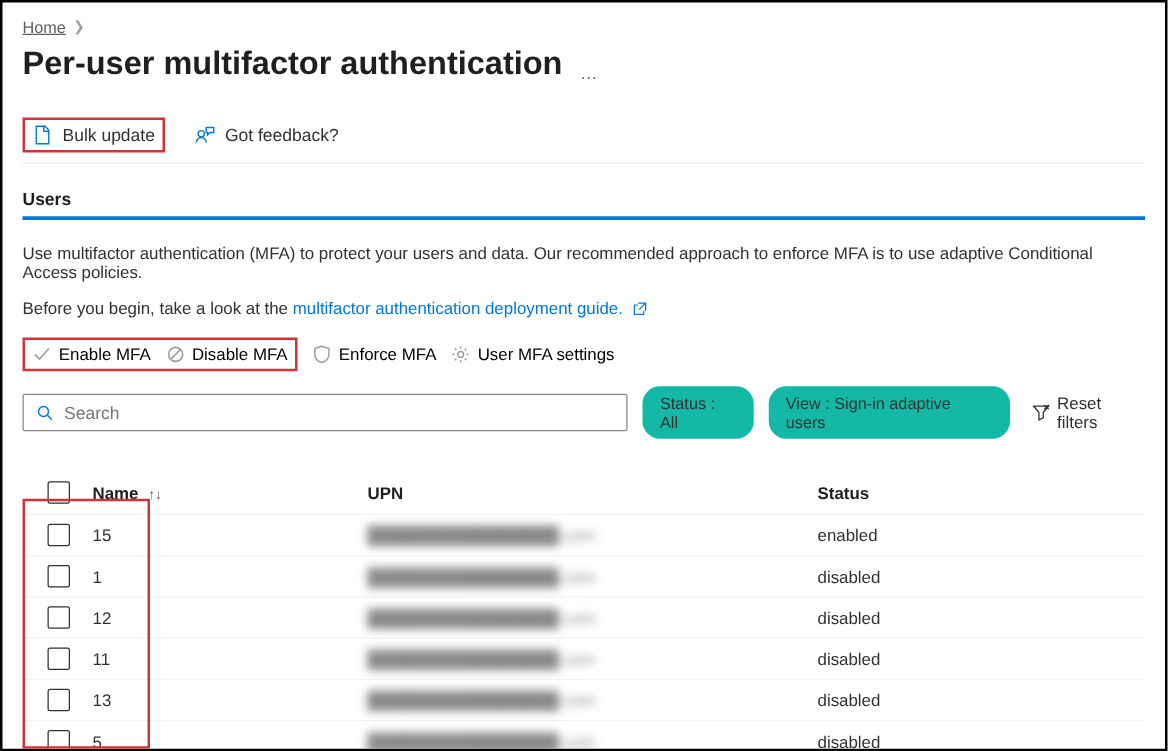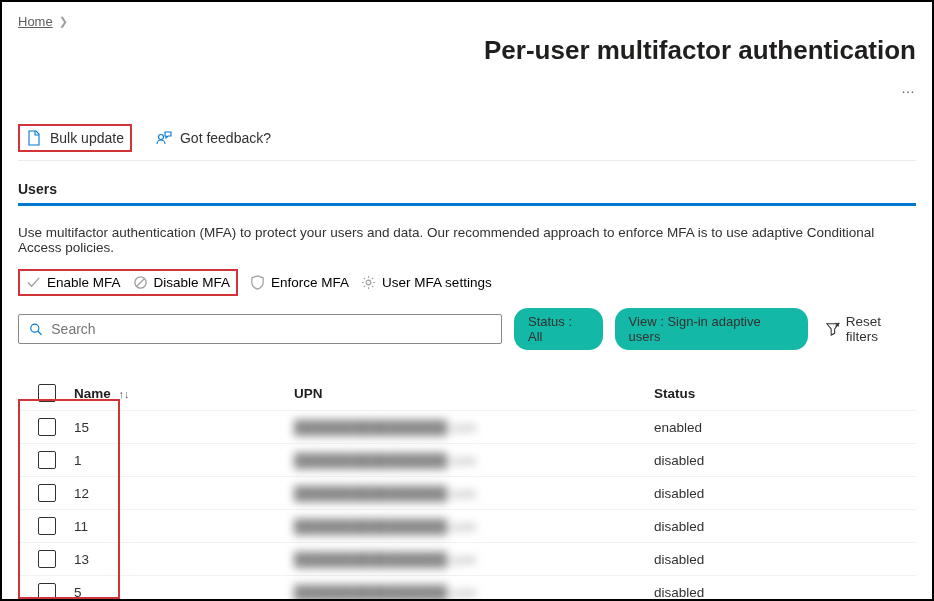--- a/index.html
+++ b/index.html
@@ -16,21 +16,21 @@
     .content { padding: 12px 16px 0 16px; }
     .breadcrumb {
       display: flex;
       align-items: center;
       gap: 6px;
       font-size: 13px;
       margin-bottom: 6px;
     }
     .breadcrumb a { color: #605e5c; text-decoration: underline; }
     .breadcrumb .chevron { color: #a19f9d; font-size: 11px; }
-    .page-title-row { display: flex; align-items: flex-end; gap: 14px; flex-direction: column; }
+    .page-title-row { display: flex; align-items: flex-end; gap: 14px; }
     h1 { font-size: 26px; font-weight: 600; color: #201f1e; }
     .ellipsis { color: #605e5c; letter-spacing: 1px; font-size: 14px; cursor: pointer; }
     .toolbar {
       display: flex;
       align-items: center;
       gap: 18px;
       margin-top: 28px;
       padding-bottom: 8px;
       border-bottom: 1px solid #edebe9;
     }
@@ -214,20 +214,31 @@
       <span>Got feedback?</span>
     </div>
   </div>
 
   <div class="tabs">
     <div class="tab active">Users</div>
   </div>
 
   <div class="description">Use multifactor authentication (MFA) to protect your users and data. Our recommended approach to enforce MFA is to use adaptive Conditional Access policies.</div>
 
+  <div class="before-begin">
+    <span>Before you begin, take a look at the </span>
+    <a href="#">
+      <span>multifactor authentication deployment guide.</span>
+      <span class="external-link-icon">
+        <svg width="12" height="12" viewBox="0 0 16 16">
+            <path d="M6 2h8v8M14 2L7 9M12 10v4H2V4h4" fill="none" stroke="#0078d4" stroke-width="1.3"></path>
+          </svg>
+      </span>
+    </a>
+  </div>
 
   <div class="mfa-actions">
     <div class="mfa-action-group red-box">
       <div class="mfa-action">
         <svg viewBox="0 0 16 16">
             <path d="M2 8l4 4 8-9" fill="none" stroke-width="1.4"></path>
           </svg>
         <span>Enable MFA</span>
       </div>
       <div class="mfa-action">

